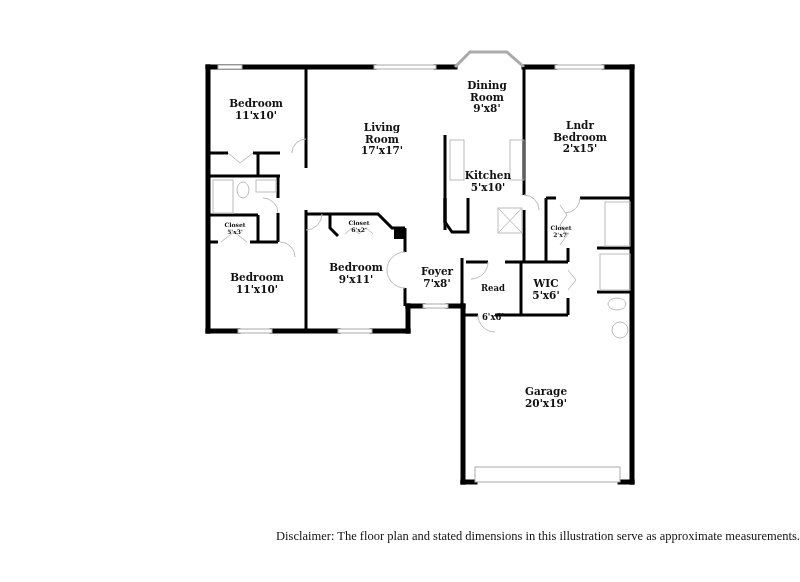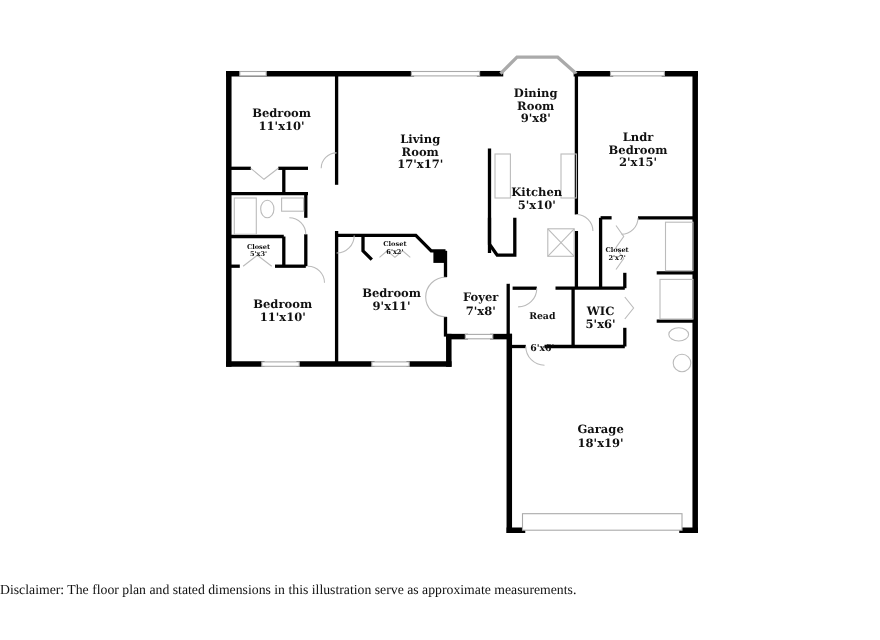--- a/index.html
+++ b/index.html
@@ -3,21 +3,21 @@
 <meta charset="utf-8">
 <style>
   html, body { margin:0; padding:0; background:#ffffff; }
   body { width:800px; height:582px; position:relative; overflow:hidden; font-family:"DejaVu Serif", serif; }
   #plan { position:absolute; left:0; top:0; width:800px; height:582px; }
   .lbl { position:absolute; text-align:center; font-family:"DejaVu Serif", serif; font-weight:bold; color:#111; line-height:1.1; transform:translateX(-50%); white-space:nowrap; }
   .lbl .n { display:block; }
   .lbl .d { display:block; }
   .big { font-size:10.5px; }
   .small { font-size:6px; font-weight:bold; }
-  .disclaimer { position:absolute; left:0; width:800px; top:528px; text-align:left; font-family:"Liberation Serif", serif; font-size:12.5px; color:#111; line-height:16px; }
+  .disclaimer { position:absolute; left:0; width:800px; top:528px; text-align:right; font-family:"Liberation Serif", serif; font-size:12.5px; color:#111; line-height:16px; }
 </style>
 </head>
 <body>
 
 <svg id="plan" width="800" height="582" viewBox="0 0 800 582" xmlns="http://www.w3.org/2000/svg">
   <g stroke="#000" stroke-width="5" fill="none" stroke-linecap="square">
 
     <line x1="208" y1="67" x2="374" y2="67"></line>
     <line x1="436" y1="67" x2="455" y2="67"></line>
     <line x1="524" y1="67" x2="555" y2="67"></line>
@@ -168,18 +168,18 @@
 <div class="lbl" style="left:493px; top:284px; font-size:8.5px;">
   <span class="n">Read</span>
   <span class="d" style="margin-top:20px;">6'x6'</span>
 </div>
 <div class="lbl big" style="left:546px; top:278px;">
   <span class="n">WIC</span>
   <span class="d">5'x6'</span>
 </div>
 <div class="lbl big" style="left:546px; top:386px;">
   <span class="n">Garage</span>
-  <span class="d">18'x19'</span>
+  <span class="d">20'x19'</span>
 </div>
 
 <div class="disclaimer">
   <div>Disclaimer: The floor plan and stated dimensions in this illustration serve as approximate measurements.</div>
 </div>
 
 </body></html>

